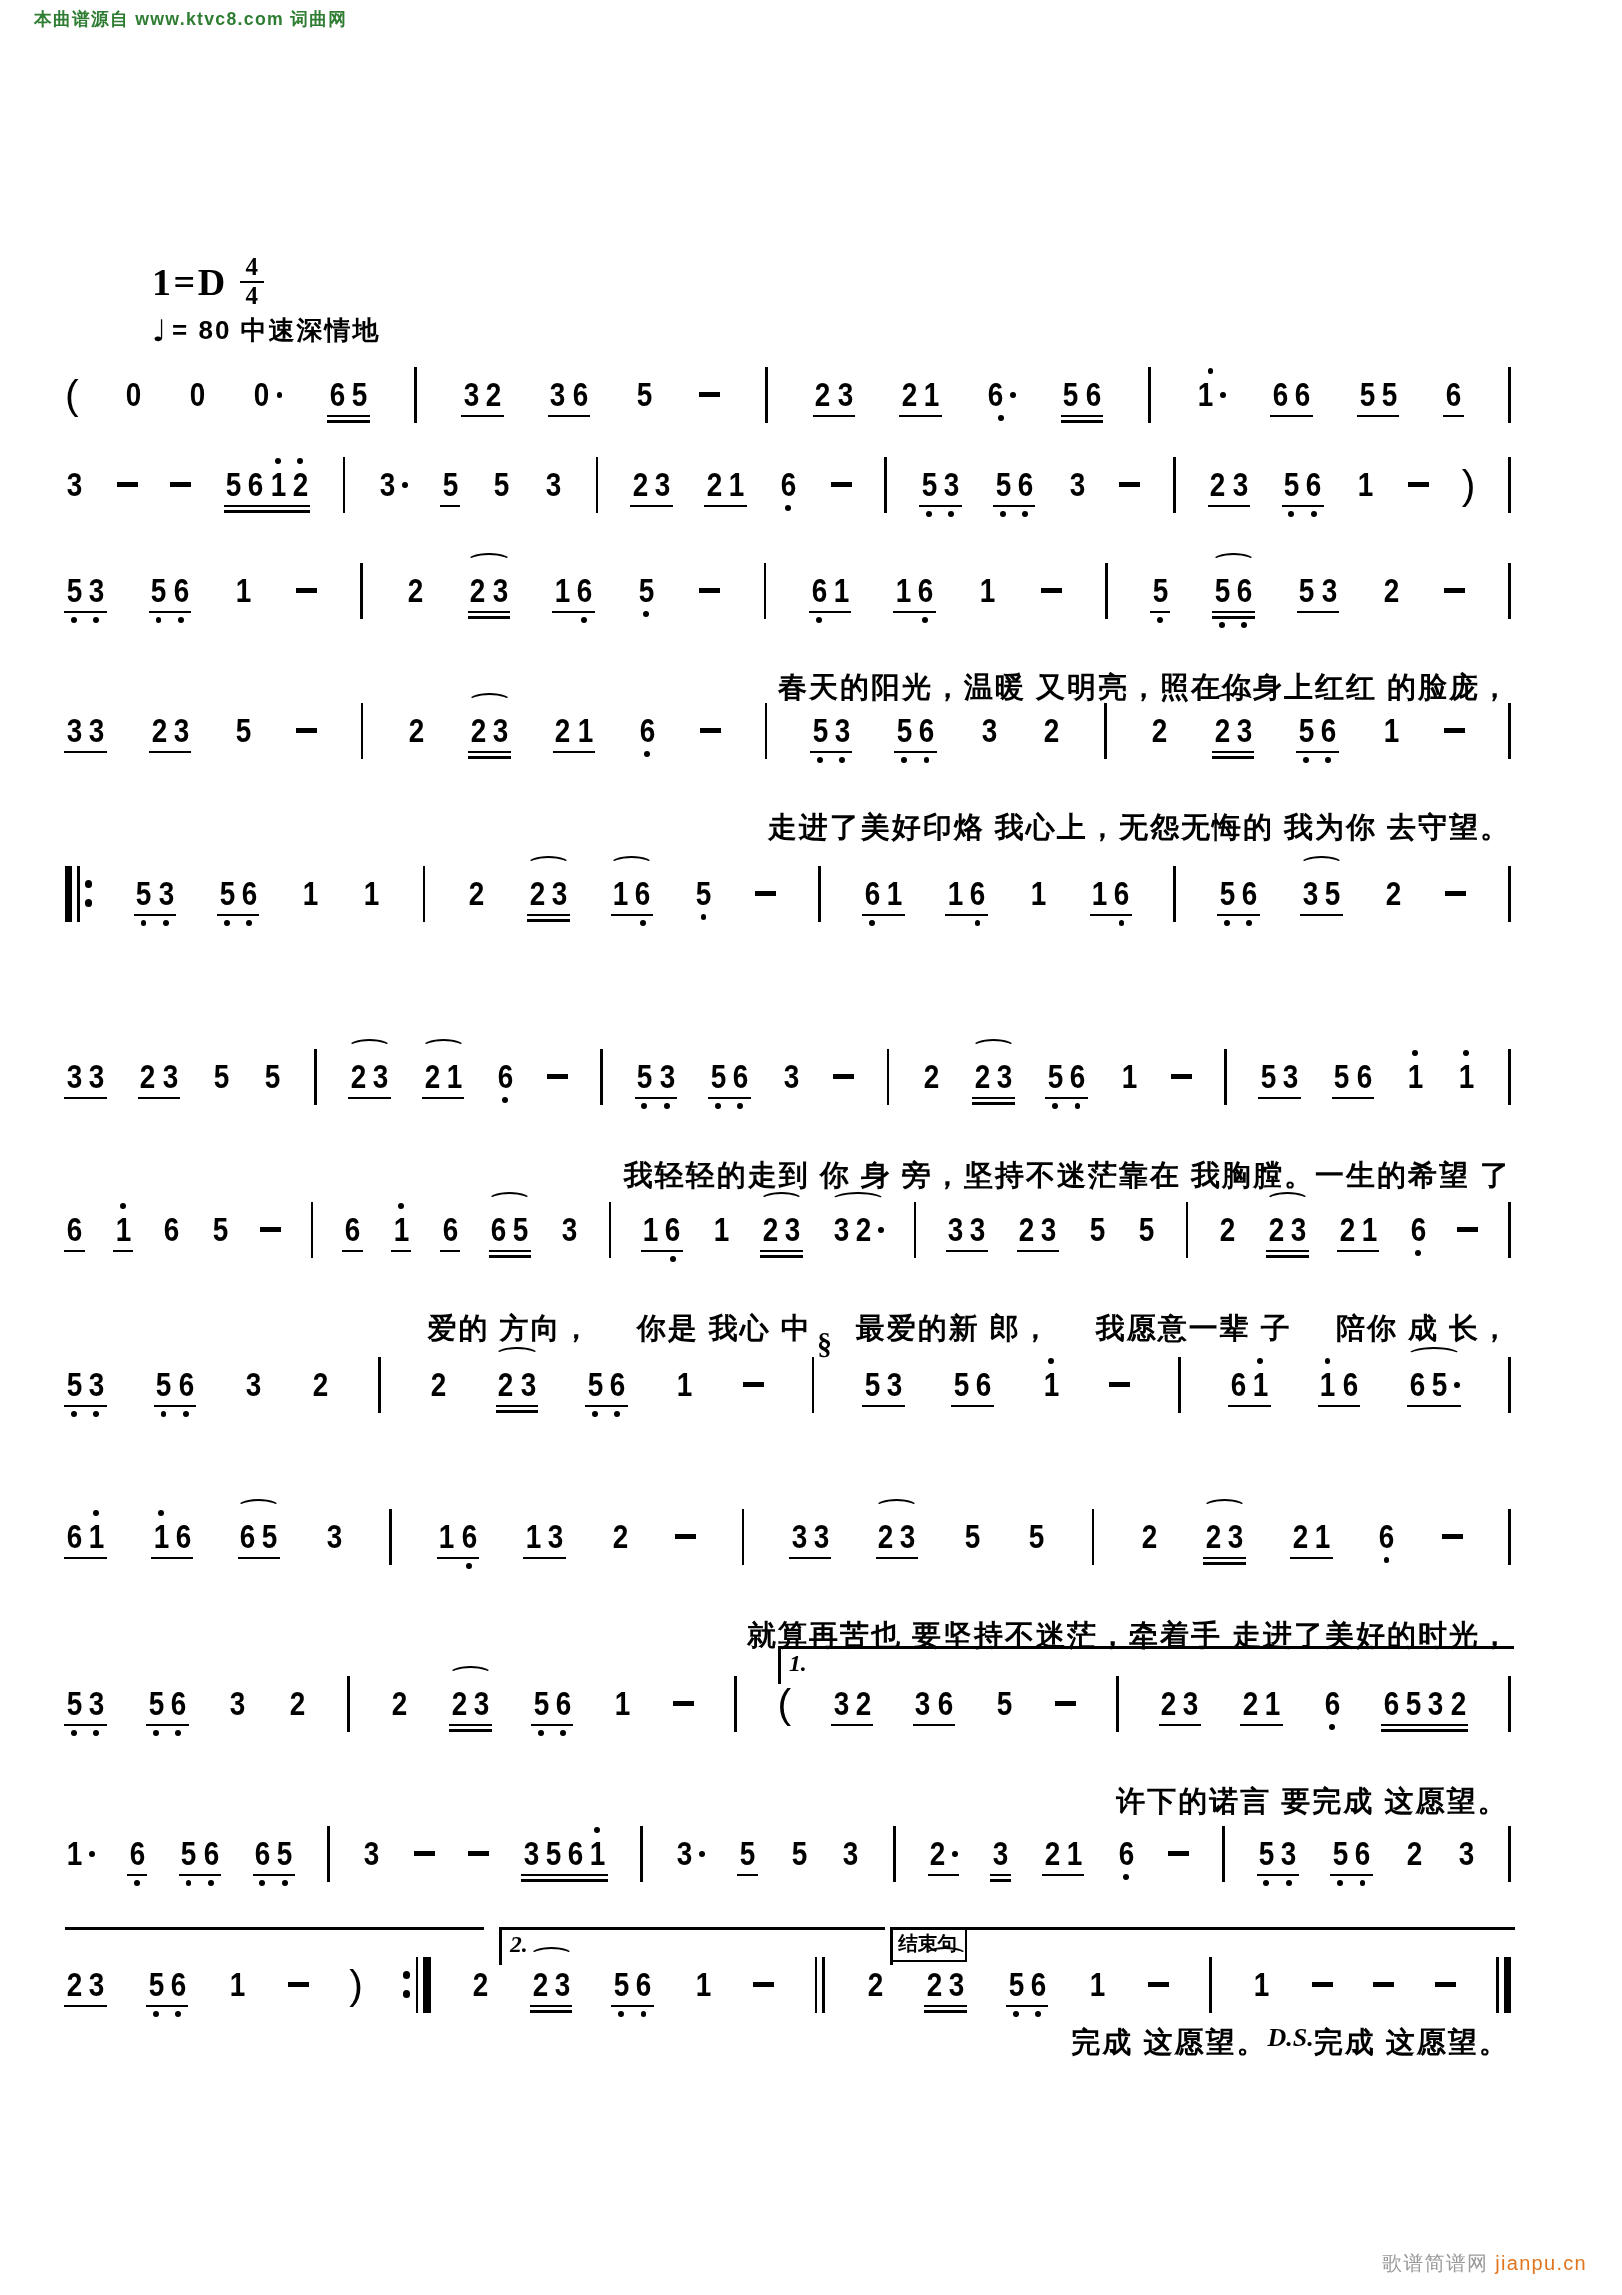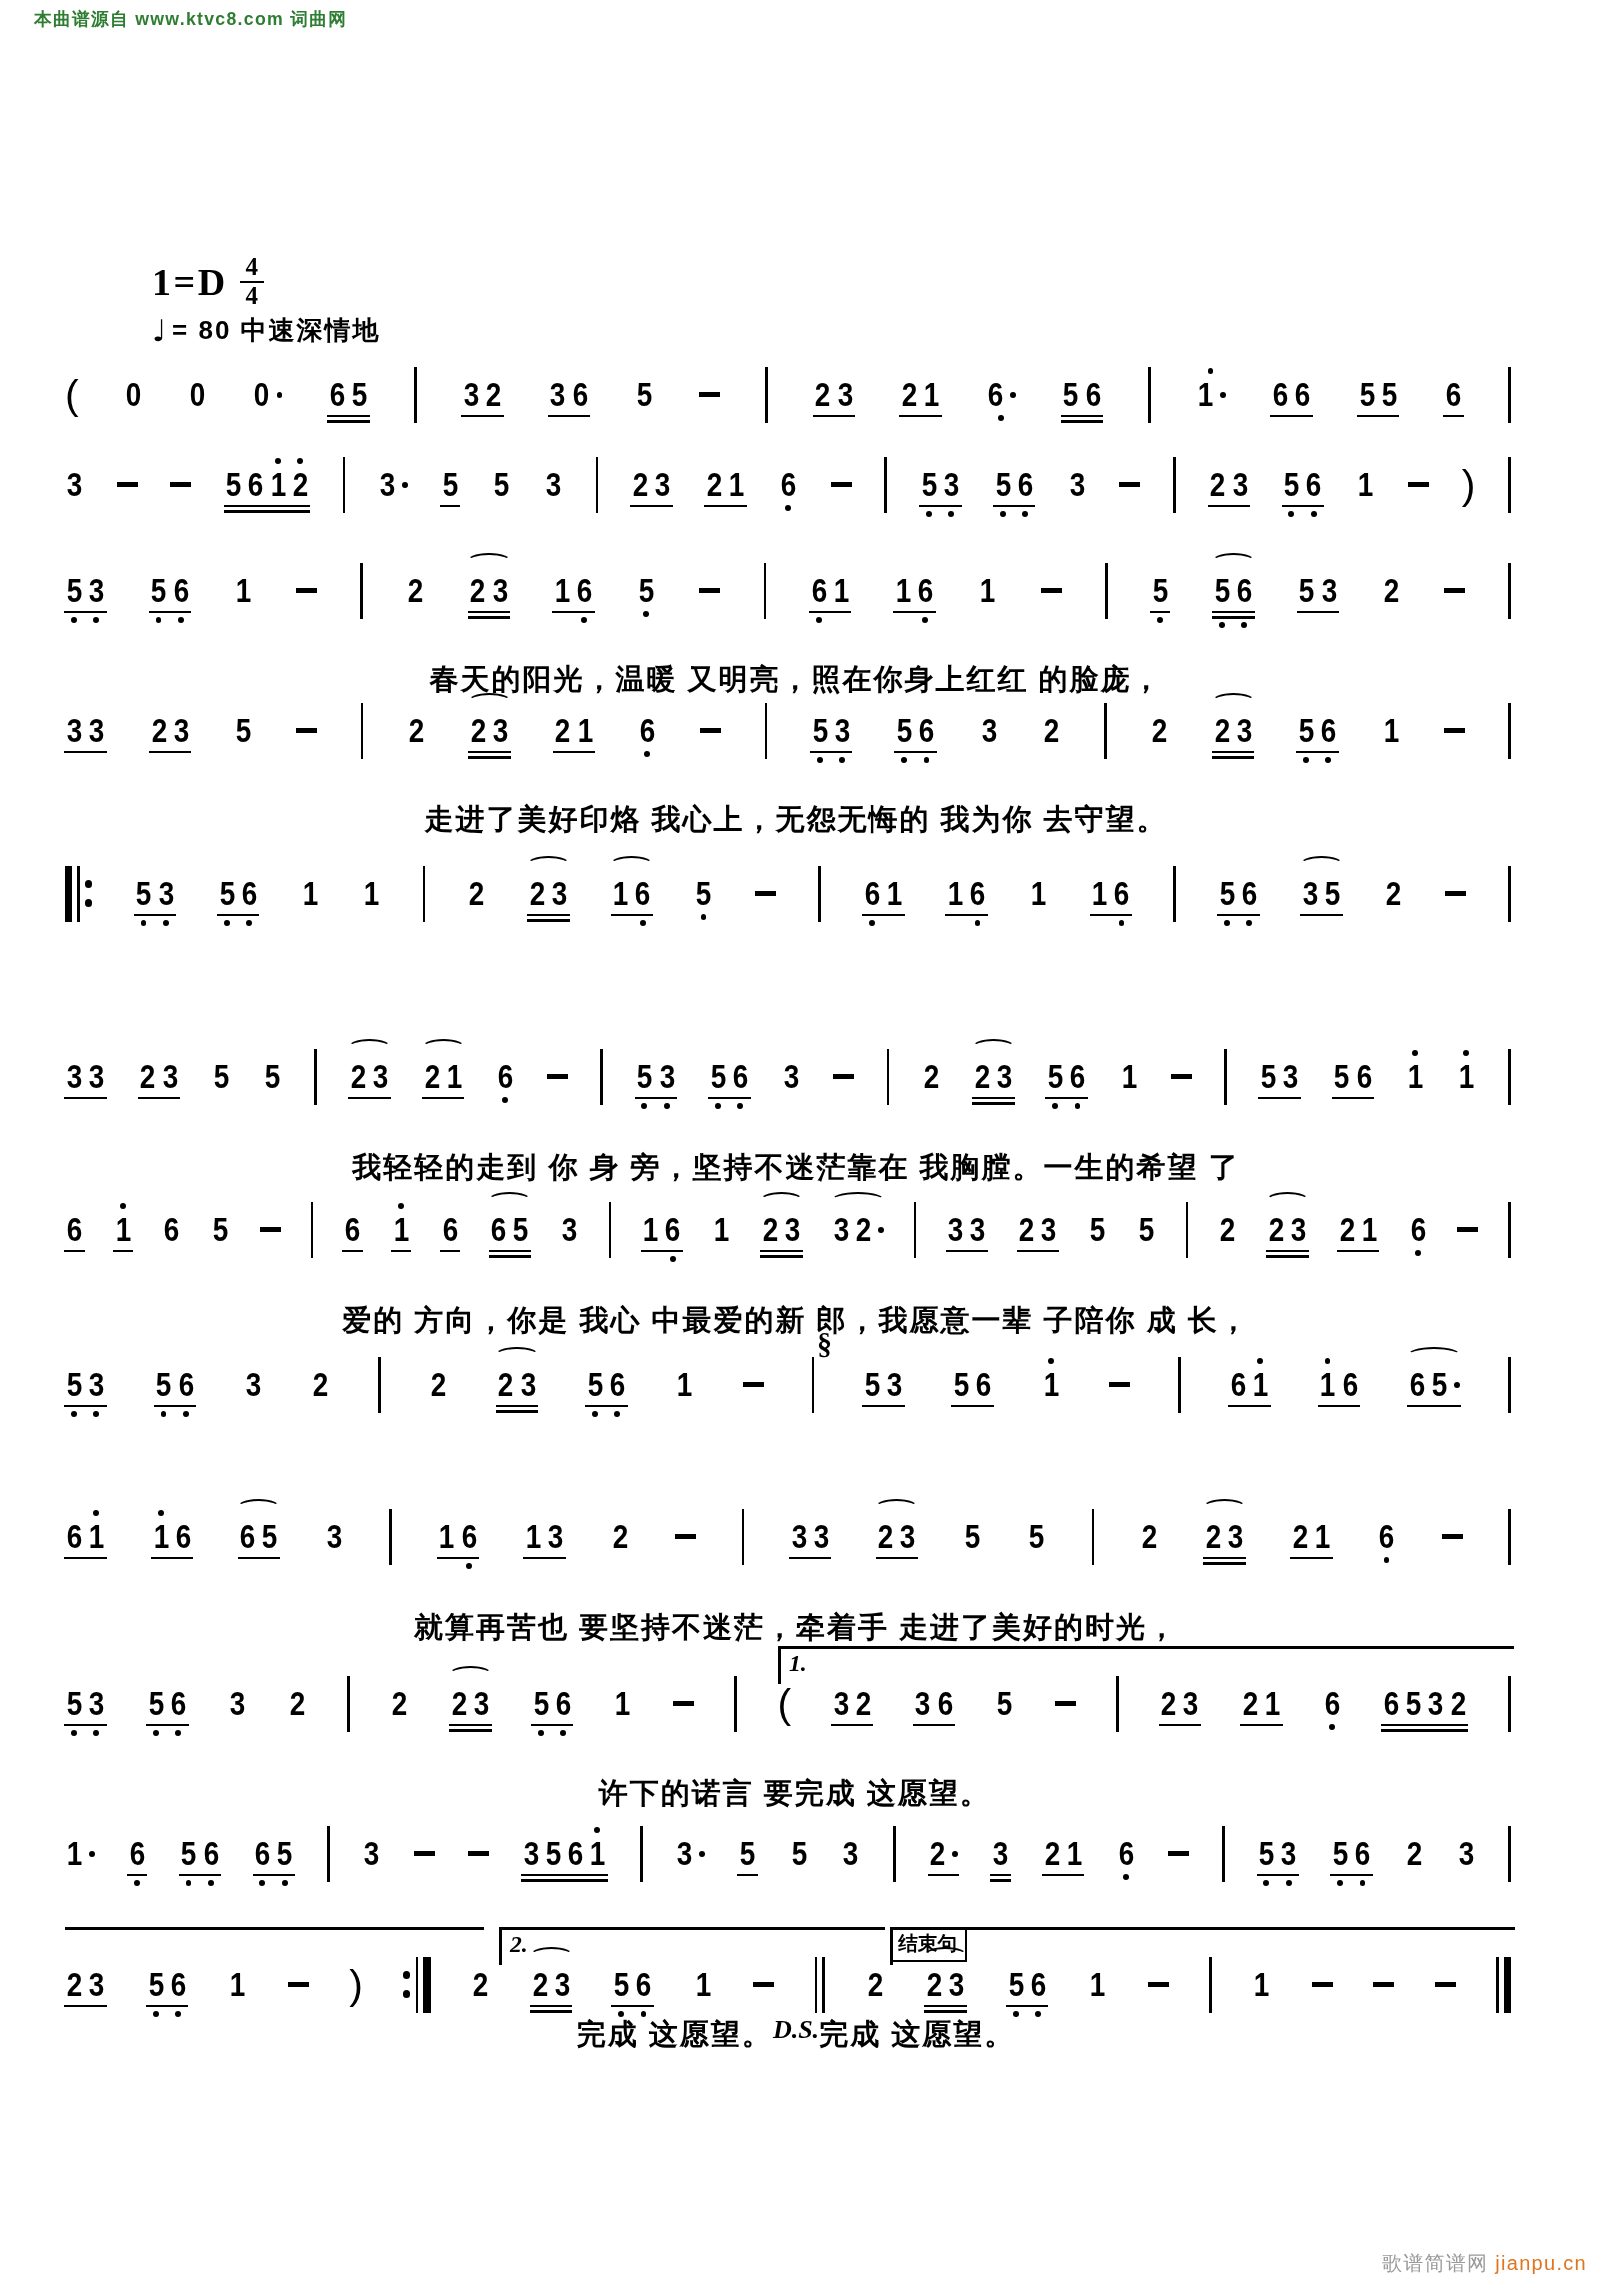--- a/index.html
+++ b/index.html
@@ -29,22 +29,22 @@
   .ul{position:absolute;left:-0.7px;right:-0.7px;height:2.6px;background:#000;}
   .arc{position:absolute;left:-2px;right:-2px;height:14.4px;border:2.6px solid transparent;
        border-top-color:#000;border-radius:50%;}
   .bargroup{display:flex;align-items:center;gap:5.2px;height:56px;margin-bottom:-10.5px;}
   .bline{width:2.6px;height:100%;background:#000;}
   .bline.thick{width:7.2px;}
   .rdots{display:flex;flex-direction:column;gap:11.8px;}
   .rdots i{width:7.2px;height:7.2px;border-radius:50%;background:#000;}
   .dash{width:21px;height:5.2px;background:#000;margin-bottom:15px;}
   .paren{font-size:41px;line-height:34px;font-weight:400;}
-  .lyrline{position:absolute;left:73px;width:1446px;display:flex;justify-content:center;
-           font-size:29px;font-weight:600;letter-spacing:2px;white-space:pre;}
+  .lyrline{position:absolute;left:65px;width:1446px;display:flex;justify-content:flex-end;
+           font-size:29px;font-weight:600;letter-spacing:2px;white-space:pre;margin-top:8px;}
   .lchunk{display:inline-block;}
   .ds{font-family:"Liberation Serif",serif;font-style:italic;font-weight:700;font-size:26px;letter-spacing:0;}
   .volta{position:absolute;height:35px;border-top:3.3px solid #000;z-index:2;}
   .volta.leftb{border-left:3.3px solid #000;}
   .vlabel{display:inline-block;font-family:"Liberation Serif",serif;font-style:italic;
           font-size:23.6px;font-weight:700;padding:1.3px 0 0 7.9px;}
   .volta.boxed .vlabel{font-family:"Liberation Sans",sans-serif;font-style:normal;font-weight:600;
           font-size:19.6px;border-right:2.6px solid #000;border-bottom:2.6px solid #000;padding:0 7.9px 3.3px 5.2px;}
   .segno{position:absolute;top:-38px;font-size:30px;font-weight:700;font-family:"Liberation Serif",serif;}
   .wm-bottom{position:absolute;right:36px;bottom:18.3px;font-size:20px;letter-spacing:1.3px;}
@@ -1093,21 +1093,21 @@
           <span class="unit">
             <span class="num">6</span>
             <i class="dot" style="bottom: -9.2px;"></i>
           </span>
         </span>
         <span class="dash"></span>
         <span class="bargroup">
           <span class="bline"></span>
         </span>
       </div>
-      <div class="lyrline" style="top: 1301px;"><span class="lchunk">爱的 方向，</span><span class="lchunk">你是 我心 中</span><span class="lchunk">最爱的新 郎，</span><span class="lchunk">我愿意一辈 子</span><span class="lchunk">陪你 成 长，</span></div>
+      <div class="lyrline" style="top: 1301px; gap: 44px;"><span class="lchunk">爱的 方向，</span><span class="lchunk">你是 我心 中</span><span class="lchunk">最爱的新 郎，</span><span class="lchunk">我愿意一辈 子</span><span class="lchunk">陪你 成 长，</span></div>
       <div class="mline" style="top: 1365px;">
         <span class="grp">
           <span class="unit">
             <span class="num">5</span>
             <i class="dot" style="bottom: -15px;"></i>
           </span>
           <span class="unit">
             <span class="num">3</span>
             <i class="dot" style="bottom: -15px;"></i>
           </span>

